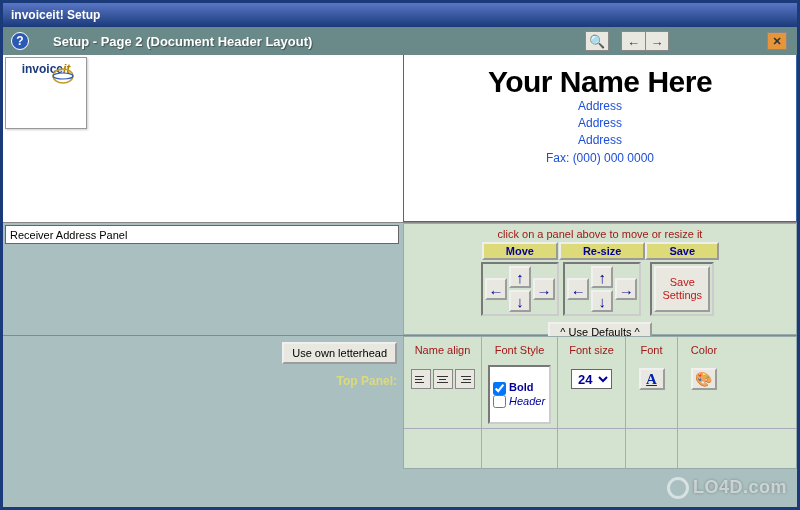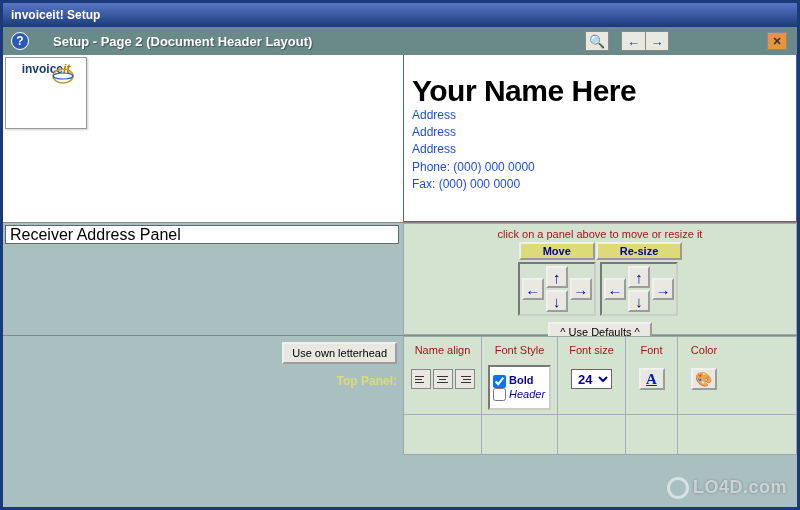--- a/index.html
+++ b/index.html
@@ -14,27 +14,27 @@
 .tb-btn-pair { display: flex; }
 .tb-btn-pair .tb-btn:first-child { border-right: none; }
 .close-btn { width: 20px; height: 18px; background: #e6953a; border: 1px solid #888; cursor: pointer; display: flex; align-items: center; justify-content: center; color: #333; font-weight: bold; position: absolute; right: 10px; }
 
 .header-area { background: #fff; height: 168px; position: relative; border-bottom: 1px solid #888; }
 .logo-box { position: absolute; left: 2px; top: 2px; width: 82px; height: 72px; background: #fff; border: 1px solid #999; box-shadow: 1px 1px 2px rgba(0,0,0,0.2); display: flex; align-items: flex-start; justify-content: center; padding-top: 4px; }
 .logo-text { font-family: Arial; font-size: 12px; font-weight: bold; color: #1b3a7a; }
 .logo-text .it { color: #b08000; font-style: italic; }
 .logo-swirl { width: 30px; height: 20px; position: absolute; right: 8px; top: 8px; }
 
-.right-panel { position: absolute; left: 400px; top: 0; right: 0; bottom: 0; border-left: 1px solid #3a6aa5; border-right: 1px solid #3a6aa5; border-bottom: 1px solid #3a6aa5; padding: 20px 8px; text-align: left; }
+.right-panel { position: absolute; left: 400px; top: 0; right: 0; bottom: 0; border-left: 1px solid #3a6aa5; border-right: 1px solid #3a6aa5; border-bottom: 1px solid #3a6aa5; padding: 11px 8px; text-align: center; }
 .company-name { font-family: "Arial Black", Arial; font-size: 30px; font-weight: 900; letter-spacing: -0.5px; color: #000; line-height: 1.05; }
 .addr-line { font-size: 12px; line-height: 1.45; color: #1d4ed8; font-family: Arial; }
 
 .mid-area { display: flex; height: 112px; }
 .mid-left { flex: 0 0 400px; background: #aabfc0; }
-.receiver-input { width: 394px; margin: 2px; height: 19px; background: #fff; border: 1px solid #666; font-size: 16px; padding: 2px 4px; font-family: Arial; }
+.receiver-input { width: 394px; margin: 2px; height: 19px; background: #fff; border: 1px solid #666; font-size: 11px; padding: 2px 4px; font-family: Arial; }
 .mid-right { flex: 1; background: #d3e3d0; border: 1px solid #9aa; padding: 4px 6px; display: flex; flex-direction: column; align-items: center; }
 .hint-text { color: #a01818; font-size: 11px; text-align: center; margin-bottom: 2px; }
 .control-groups { display: flex; justify-content: center; }
 .ctrl-group { display: flex; flex-direction: column; align-items: center; }
 .ctrl-label { background: #ddda7a; border: 2px outset #eee; color: #000099; font-weight: bold; font-size: 11px; padding: 1px 22px; margin-bottom: 2px; font-family: Arial; }
 .arrow-box { border: 2px inset #ccc; background: #d3e3d0; padding: 2px; display: flex; align-items: center; gap: 2px; }
 .arrow-btn { width: 22px; height: 22px; background: #e8e8e0; border: 2px outset #f0f0f0; display: flex; align-items: center; justify-content: center; cursor: pointer; color: #000099; font-size: 15px; font-weight: bold; line-height: 1; }
 .arrow-col { display: flex; flex-direction: column; gap: 2px; }
 .save-box { border: 2px inset #ccc; background: #d3e3d0; padding: 2px; }
 .save-btn { width: 56px; height: 46px; background: #e8e8e0; border: 2px outset #f0f0f0; cursor: pointer; color: #c01818; font-size: 11px; text-align: center; display: flex; align-items: center; justify-content: center; line-height: 1.2; }
@@ -100,21 +100,20 @@
       <svg class="logo-swirl" viewBox="0 0 30 20">
           <ellipse cx="15" cy="10" rx="10" ry="7" fill="none" stroke="#c49a2a" stroke-width="1.5"></ellipse>
           <ellipse cx="15" cy="10" rx="10" ry="3" fill="none" stroke="#2a5ab5" stroke-width="1.2"></ellipse>
         </svg>
     </div>
     <div class="right-panel">
       <div class="company-name">Your Name Here</div>
       <div class="addr-line">Address</div>
       <div class="addr-line">Address</div>
       <div class="addr-line">Address</div>
-      <div class="addr-line">Phone: (000) 000 0000</div>
       <div class="addr-line">Fax: (000) 000 0000</div>
     </div>
   </div>
 
   <div class="mid-area">
     <div class="mid-left">
       <input class="receiver-input" value="Receiver Address Panel" style="">
     </div>
     <div class="mid-right">
       <div class="hint-text">click on a panel above to move or resize it</div>
@@ -134,20 +133,26 @@
           <div class="ctrl-label">Re-size</div>
           <div class="arrow-box">
             <div class="arrow-btn">←</div>
             <div class="arrow-col">
               <div class="arrow-btn">↑</div>
               <div class="arrow-btn">↓</div>
             </div>
             <div class="arrow-btn">→</div>
           </div>
         </div>
+        <div class="ctrl-group">
+          <div class="ctrl-label">Save</div>
+          <div class="save-box">
+            <div class="save-btn">Save Settings</div>
+          </div>
+        </div>
       </div>
       <button class="use-defaults">^ Use Defaults ^</button>
     </div>
   </div>
 
   <div class="bottom-area">
     <div class="bottom-left">
       <button class="use-own">Use own letterhead</button>
       <div><span class="top-panel-label">Top Panel:</span></div>
     </div>
@@ -168,21 +173,21 @@
               </div>
             <div class="align-btn right">
                 <span class="al"></span>
                 <span class="al"></span>
                 <span class="al"></span>
               </div>
           </div>
         </div>
         <div class="fmt-col fs-col" style="width:76px">
           <div class="fmt-head">Font Style</div>
-          <div style="border:2px inset #ccc; background:#fff; padding:7px 3px;">
+          <div style="border:2px inset #ccc; background:#fff; padding:14px 3px;">
             <label><input type="checkbox" checked="" style=""><span>Bold</span></label>
             <label class="ital"><input type="checkbox" style=""><span>Header</span></label>
           </div>
         </div>
         <div class="fmt-col" style="width:68px">
           <div class="fmt-head">Font size</div>
           <div class="fmt-body">
             <select class="size-sel"><option>24</option></select>
           </div>
         </div>

